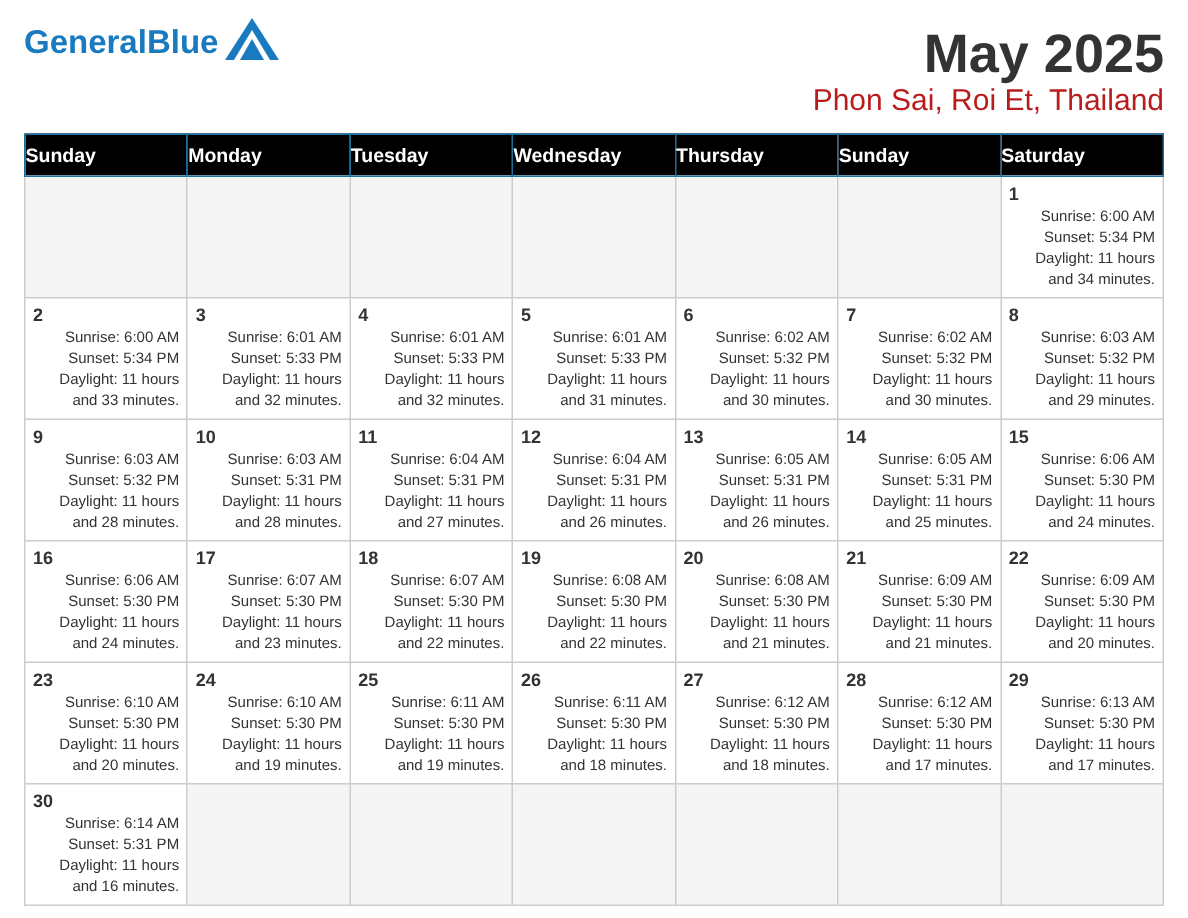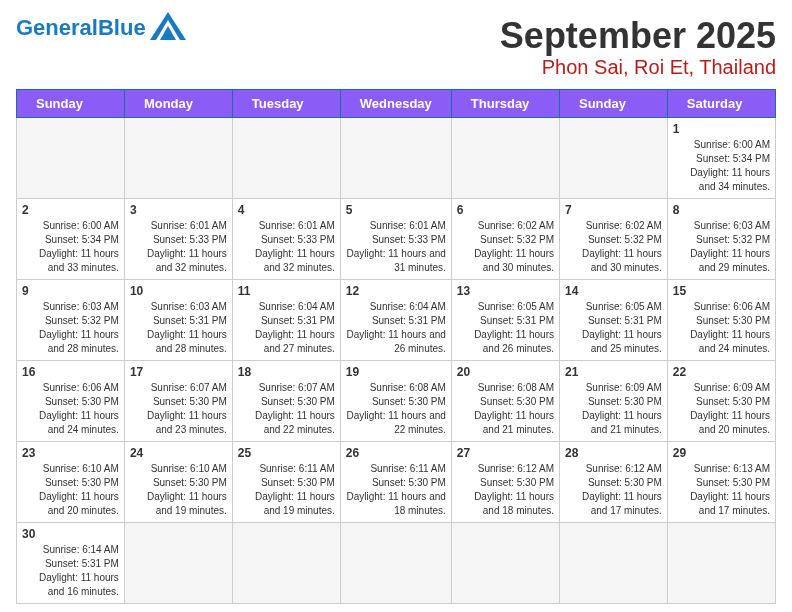--- a/index.html
+++ b/index.html
@@ -40,25 +40,25 @@
     .location-title {
       font-size: 20px;
       color: #b91c1c;
     }
     .calendar {
       width: 100%;
       border-collapse: collapse;
       border: 1px solid #ccc;
     }
     .calendar th {
-      background-color: #8b5cf6;
+      background-color: #000000;
       color: #fff;
       font-size: 13px;
       font-weight: bold;
-      padding: 6px 19px;
+      padding: 6px 0;
       text-align: left;
       border: 1px solid #1a6fa0;
       margin-top: 12px;
     }
     .calendar td {
       vertical-align: top;
       border: 1px solid #ccc;
       padding: 4px 5px;
       font-size: 10px;
       color: #333;
@@ -94,21 +94,21 @@
           <span>General</span><span style="color:#1a7abf;">Blue</span>
         </span>
         <svg width="36" height="28" viewBox="0 0 36 28" style="margin-left:4px; margin-top:-4px;">
           <polygon points="0,28 18,0 36,28" fill="#1a7abf"></polygon>
           <polygon points="6,28 18,8 30,28" fill="#fff"></polygon>
           <polygon points="10,28 18,14 26,28" fill="#1a7abf"></polygon>
         </svg>
       </div>
     </div>
     <div class="title-area">
-      <div class="month-title">September 2025</div>
+      <div class="month-title">May 2025</div>
       <div class="location-title">Phon Sai, Roi Et, Thailand</div>
     </div>
   </div>
 
   <table class="calendar">
     <thead>
       <tr>
         <th>Sunday</th>
         <th>Monday</th>
         <th>Tuesday</th>

